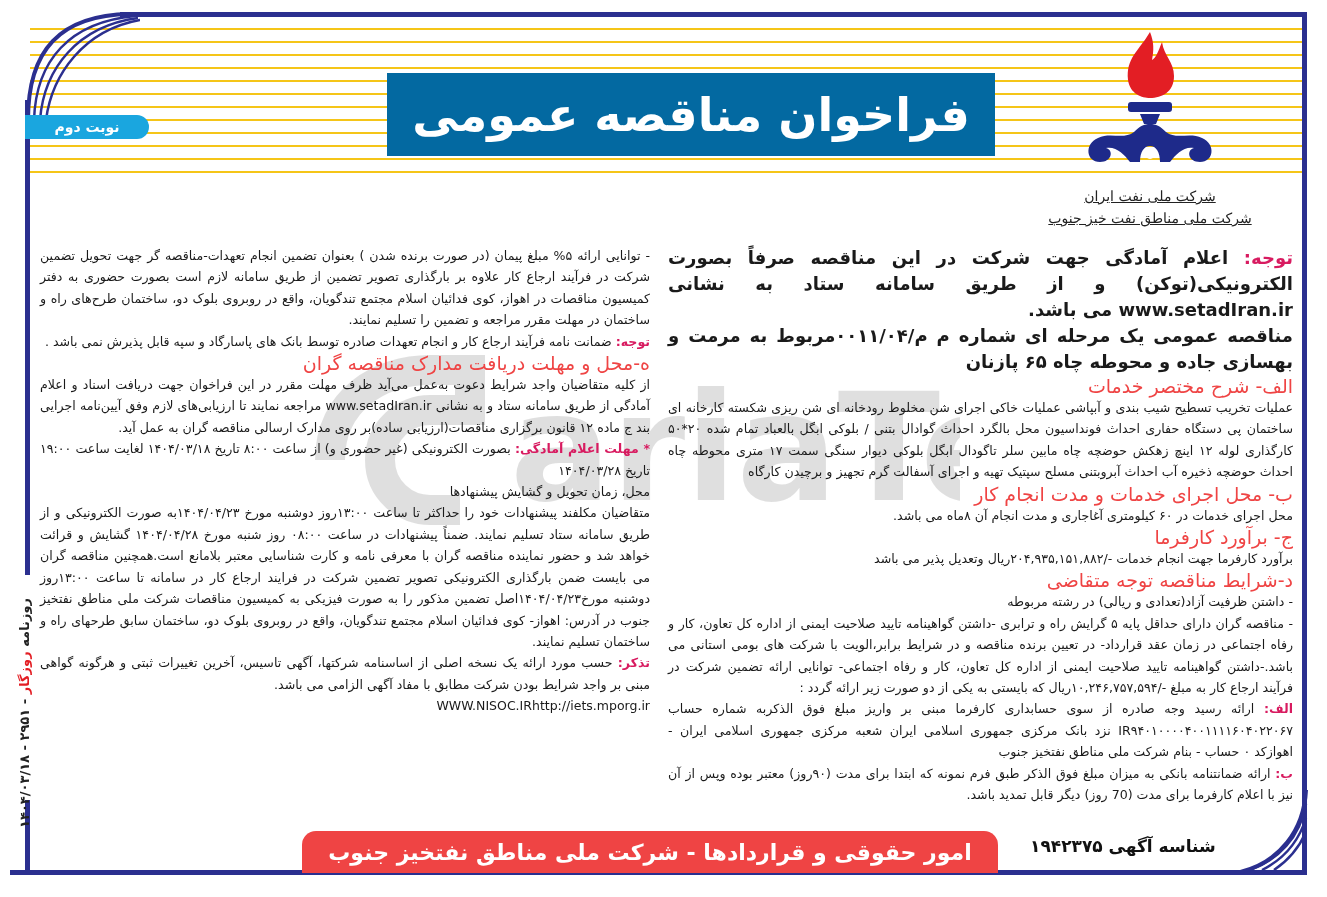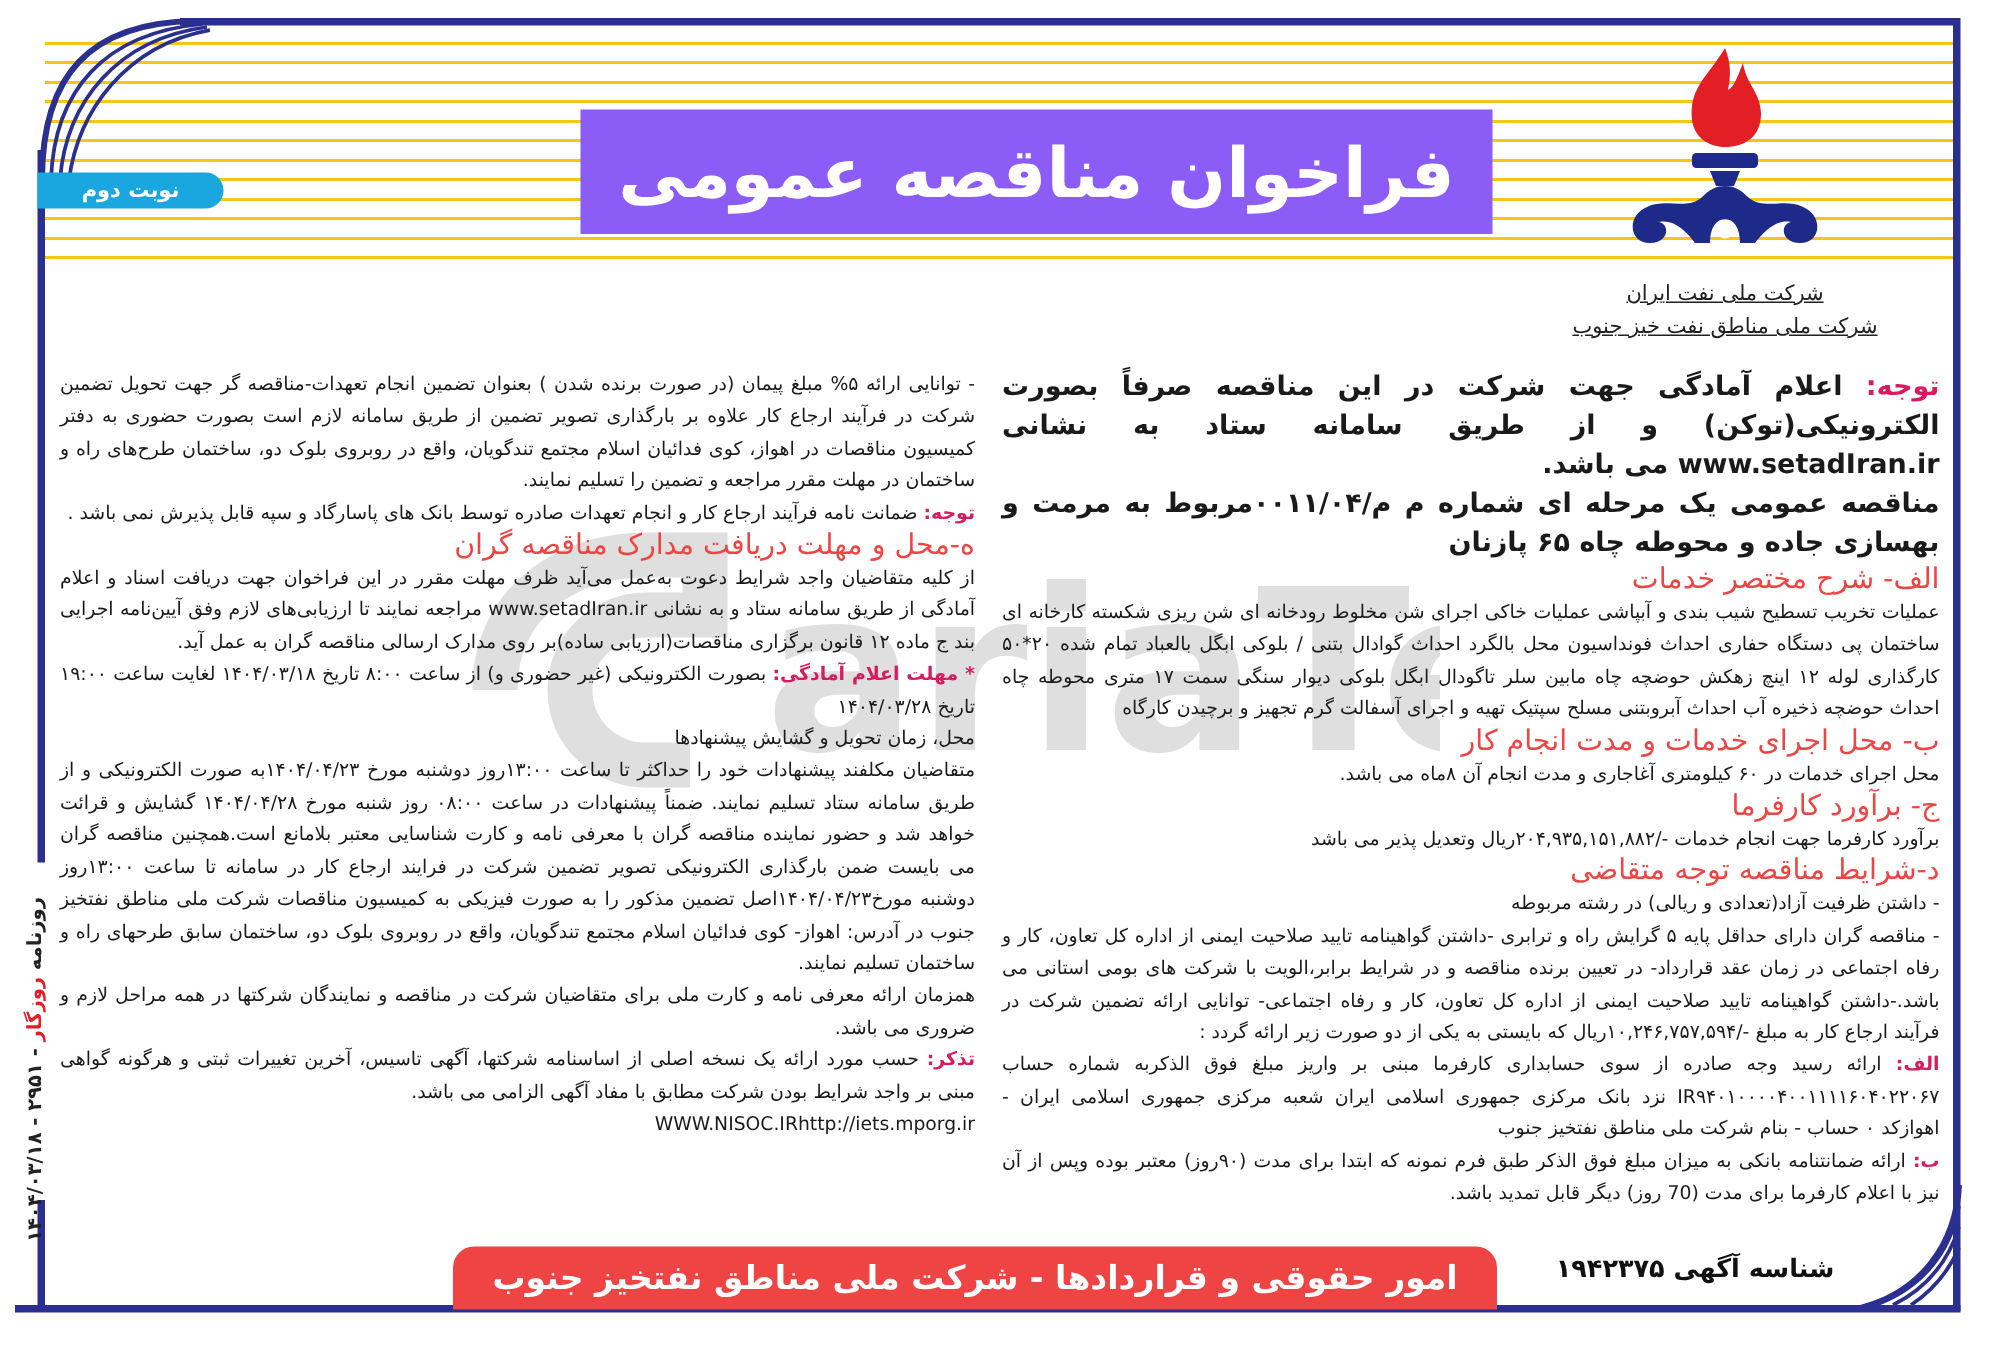--- a/index.html
+++ b/index.html
@@ -17,21 +17,21 @@
 
   
   .stripes { position: absolute; left: 30px; top: 17px; width: 1272px; height: 165px;
     background: repeating-linear-gradient(to bottom, transparent 0px, transparent 11px, #f5c518 11px, #f5c518 13px); }
   .logo-svg { position: absolute; left: 1080px; top: 22px; }
   .logo-text-bg { position: absolute; left: 1000px; top: 182px; width: 300px; height: 55px; background: #fff; }
   .logo-text { position: absolute; left: 1000px; top: 185px; width: 300px; text-align: center; direction: rtl;
     font-family: "DejaVu Serif", serif; font-size: 14px; color: #222; line-height: 22px; text-decoration: underline; }
 
   
-  .title-banner { position: absolute; left: 387px; top: 73px; width: 608px; height: 83px; background: #8b5cf6;
+  .title-banner { position: absolute; left: 387px; top: 73px; width: 608px; height: 83px; background: #0369a1;
     display: flex; align-items: center; justify-content: center; }
   .title-text { color: #fff; font-size: 46px; font-weight: bold; direction: rtl; letter-spacing: 0px;
     font-family: "DejaVu Sans", sans-serif; }
 
   
   .round-badge { position: absolute; left: 25px; top: 115px; width: 124px; height: 24px; background: #1aa6df;
     border-radius: 0 12px 12px 0; color: #fff; font-weight: bold; font-size: 14px; direction: rtl;
     display: flex; align-items: center; justify-content: center; }
 
   
@@ -50,21 +50,21 @@
     white-space: nowrap; font-size: 13px; font-weight: bold; direction: rtl; color: #222; }
   .side-red { color: #e31e24; }
 
   
   .watermark { position: absolute; left: 310px; top: 350px; width: 650px; height: 200px; pointer-events: none; opacity: 0.18; }
 
   
   .footer-banner { position: absolute; left: 302px; top: 831px; width: 696px; height: 42px; background: #ef4444;
     border-radius: 14px 14px 0 0; display: flex; align-items: center; justify-content: center; }
   .footer-text { color: #fff; font-size: 22px; font-weight: bold; direction: rtl; }
-  .ad-id { position: absolute; left: 1030px; top: 836px; width: 200px; direction: rtl; text-align: center;
+  .ad-id { position: absolute; left: 1030px; top: 836px; width: 200px; direction: rtl; text-align: left;
     font-size: 17px; font-weight: bold; color: #111; }
 </style>
 </head>
 <body>
 
 <div class="stripes"></div>
 
 <div class="frame-top"></div>
 <div class="frame-right"></div>
 <div class="frame-left-top"></div>
@@ -138,21 +138,20 @@
   <p>
     <span class="magenta">توجه:</span><span> ضمانت نامه فرآیند ارجاع کار و انجام تعهدات صادره توسط بانک های پاسارگاد و سپه قابل پذیرش نمی باشد .</span>
   </p>
   <p class="section-head"> ه-محل و مهلت دریافت مدارک مناقصه گران</p>
   <p>از کلیه متقاضیان واجد شرایط دعوت به‌عمل می‌آید ظرف مهلت مقرر در این فراخوان جهت دریافت اسناد و اعلام آمادگی از طریق سامانه ستاد و به نشانی www.setadIran.ir مراجعه نمایند تا ارزیابی‌های لازم وفق آیین‌نامه اجرایی بند ج ماده ۱۲ قانون برگزاری مناقصات(ارزیابی ساده)بر روی مدارک ارسالی مناقصه گران به عمل آید.</p>
   <p>
     <span class="magenta">* مهلت اعلام آمادگی:</span><span> بصورت الکترونیکی (غیر حضوری و) از ساعت ۸:۰۰ تاریخ ۱۴۰۴/۰۳/۱۸ لغایت ساعت ۱۹:۰۰ تاریخ ۱۴۰۴/۰۳/۲۸</span>
   </p>
   <p>محل، زمان تحویل و گشایش پیشنهادها</p>
   <p>متقاضیان مکلفند پیشنهادات خود را حداکثر تا ساعت ۱۳:۰۰روز  دوشنبه مورخ ۱۴۰۴/۰۴/۲۳به صورت الکترونیکی و از طریق سامانه ستاد تسلیم نمایند. ضمناً پیشنهادات در ساعت ۰۸:۰۰ روز  شنبه مورخ ۱۴۰۴/۰۴/۲۸ گشایش و قرائت خواهد شد و حضور نماینده مناقصه گران با معرفی نامه و کارت شناسایی معتبر بلامانع است.همچنین مناقصه گران می بایست ضمن بارگذاری الکترونیکی تصویر تضمین شرکت در فرایند ارجاع کار در سامانه تا ساعت ۱۳:۰۰روز  دوشنبه مورخ۱۴۰۴/۰۴/۲۳اصل تضمین مذکور را به صورت فیزیکی به کمیسیون مناقصات شرکت ملی مناطق نفتخیز جنوب در آدرس: اهواز- کوی فدائیان اسلام مجتمع تندگویان، واقع در روبروی بلوک دو، ساختمان سابق طرحهای راه و ساختمان تسلیم نمایند.</p>
-  <p>همزمان ارائه معرفی نامه و کارت ملی برای متقاضیان شرکت در مناقصه و نمایندگان شرکتها در همه مراحل لازم و ضروری می باشد.</p>
   <p>
     <span class="magenta">تذکر:</span><span> حسب مورد ارائه یک نسخه اصلی از اساسنامه شرکتها، آگهی تاسیس، آخرین تغییرات ثبتی و هرگونه گواهی مبنی بر واجد شرایط بودن شرکت مطابق با مفاد آگهی الزامی می باشد.</span>
   </p>
   <p class="url-line">WWW.NISOC.IRhttp://iets.mporg.ir</p>
 </div>
 
 <div class="side-text">
   <div class="side-text-inner">
     <span>روزنامه </span><span class="side-red">روزگار</span><span> - ۲۹۵۱ - </span><span>۱۴۰۴/۰۳/۱۸</span>
   </div>

